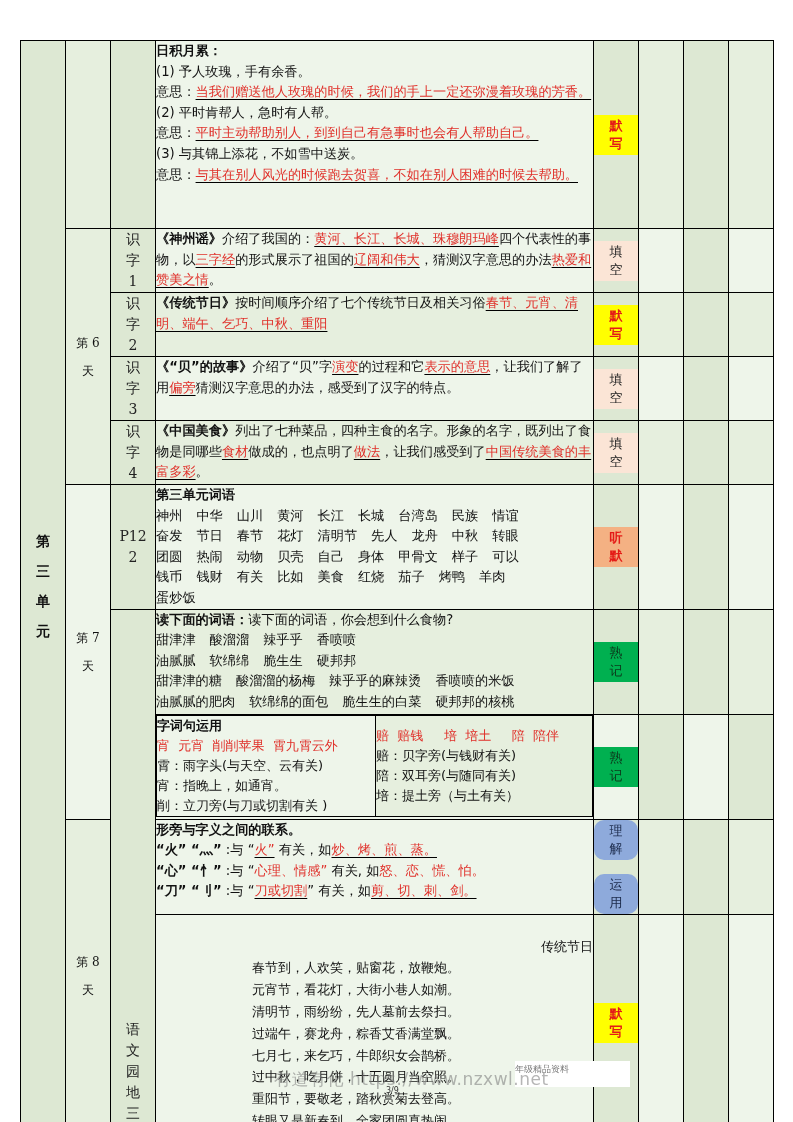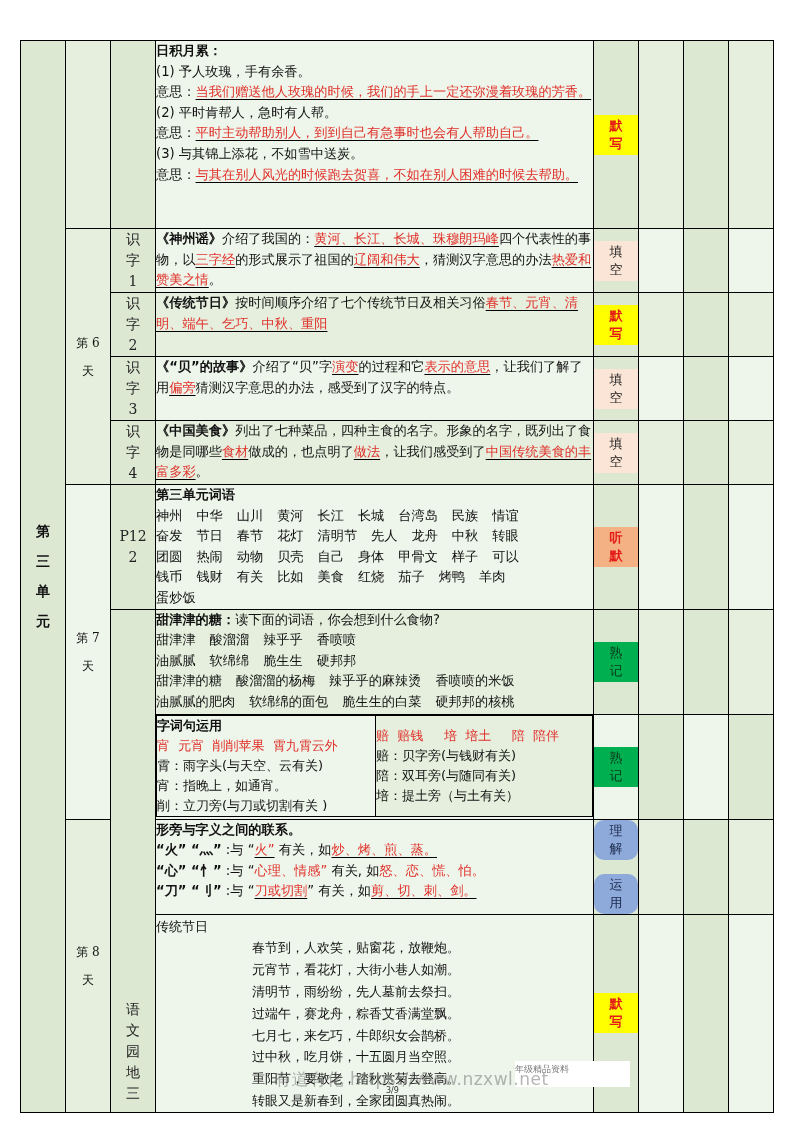--- a/index.html
+++ b/index.html
@@ -20,21 +20,21 @@
   .u { text-decoration:underline; text-decoration-color:#000; text-underline-offset:3px; }
   .badge { display:inline-block; padding:2px 10px; font-size:13px; line-height:18px; font-family:"DejaVu Sans","Liberation Sans",sans-serif; }
   .badge-yellow { background:#ffff00; color:#e41b17; font-weight:bold; }
   .badge-pink { background:#fbe5d6; color:#222; }
   .badge-salmon { background:#f4b183; color:#e41b17; font-weight:bold; }
   .badge-green { background:#00b050; color:#0b3a1c; }
   .badge-blue { background:#8eaadb; color:#1b2a4a;border-radius:10px; }
   .status { text-align:center; }
   .words span { display:inline-block; margin-right:14px; }
   .poem { text-align:left; padding-left:96px; font-size:13px; line-height:21.8px; font-family:"DejaVu Sans","Liberation Sans",sans-serif; }
-  .poem-title { text-align:left; padding-left:0; margin-left:-96px; }
+  .poem-title { text-align:right; padding-left:0; margin-left:-96px;margin-top:20px; }
   .sub { border-collapse:collapse; width:100%; height:100%; table-layout:fixed; }
   .sub td { border:none; vertical-align:top; padding:1px 4px; font-size:13px; line-height:20px; font-family:"DejaVu Sans","Liberation Sans",sans-serif; }
   .sub td.split { border-left:1.5px solid #000; }
   .watermark-box { position:absolute; left:515px; top:1061px; width:115px; height:26px; background:#ffffff; font-size:9px; color:#777; line-height:17px; font-family:"DejaVu Sans","Liberation Sans",sans-serif; }
   .watermark { position:absolute; left:274px; top:1068px; font-size:17px; color:rgba(120,120,120,0.55); font-family:"DejaVu Sans","Liberation Sans",sans-serif; letter-spacing:0.5px; }
   .pagenum { position:absolute; left:386px; top:1086px; font-size:8px; color:#333; font-family:"DejaVu Sans","Liberation Sans",sans-serif; }
 </style>
 </head>
 <body>
 
@@ -177,21 +177,21 @@
 
   <tr style="height:105px">
     <td class="c-a lesson" rowspan="4" style="vertical-align:bottom; padding-bottom:8px;">
       <div>语</div>
       <div>文</div>
       <div>园</div>
       <div>地</div>
       <div>三</div>
     </td>
     <td class="c-b content">
-      <div><span class="b">甜津津的糖：</span><span>读下面的词语，你会想到什么食物?</span></div>
+      <div><span class="b">读下面的词语：</span><span>读下面的词语，你会想到什么食物?</span></div>
       <div class="words"><span>甜津津</span><span>酸溜溜</span><span>辣乎乎</span><span>香喷喷</span></div>
       <div class="words"><span>油腻腻</span><span>软绵绵</span><span>脆生生</span><span>硬邦邦</span></div>
       <div class="words"><span>甜津津的糖</span><span>酸溜溜的杨梅</span><span>辣乎乎的麻辣烫</span><span>香喷喷的米饭</span></div>
       <div class="words"><span>油腻腻的肥肉</span><span>软绵绵的面包</span><span>脆生生的白菜</span><span>硬邦邦的核桃</span></div>
     </td>
     <td class="c-a status"><span class="badge badge-green">熟记</span></td>
     <td class="c-b"></td>
     <td class="c-a"></td>
     <td class="c-b"></td>
   </tr>

